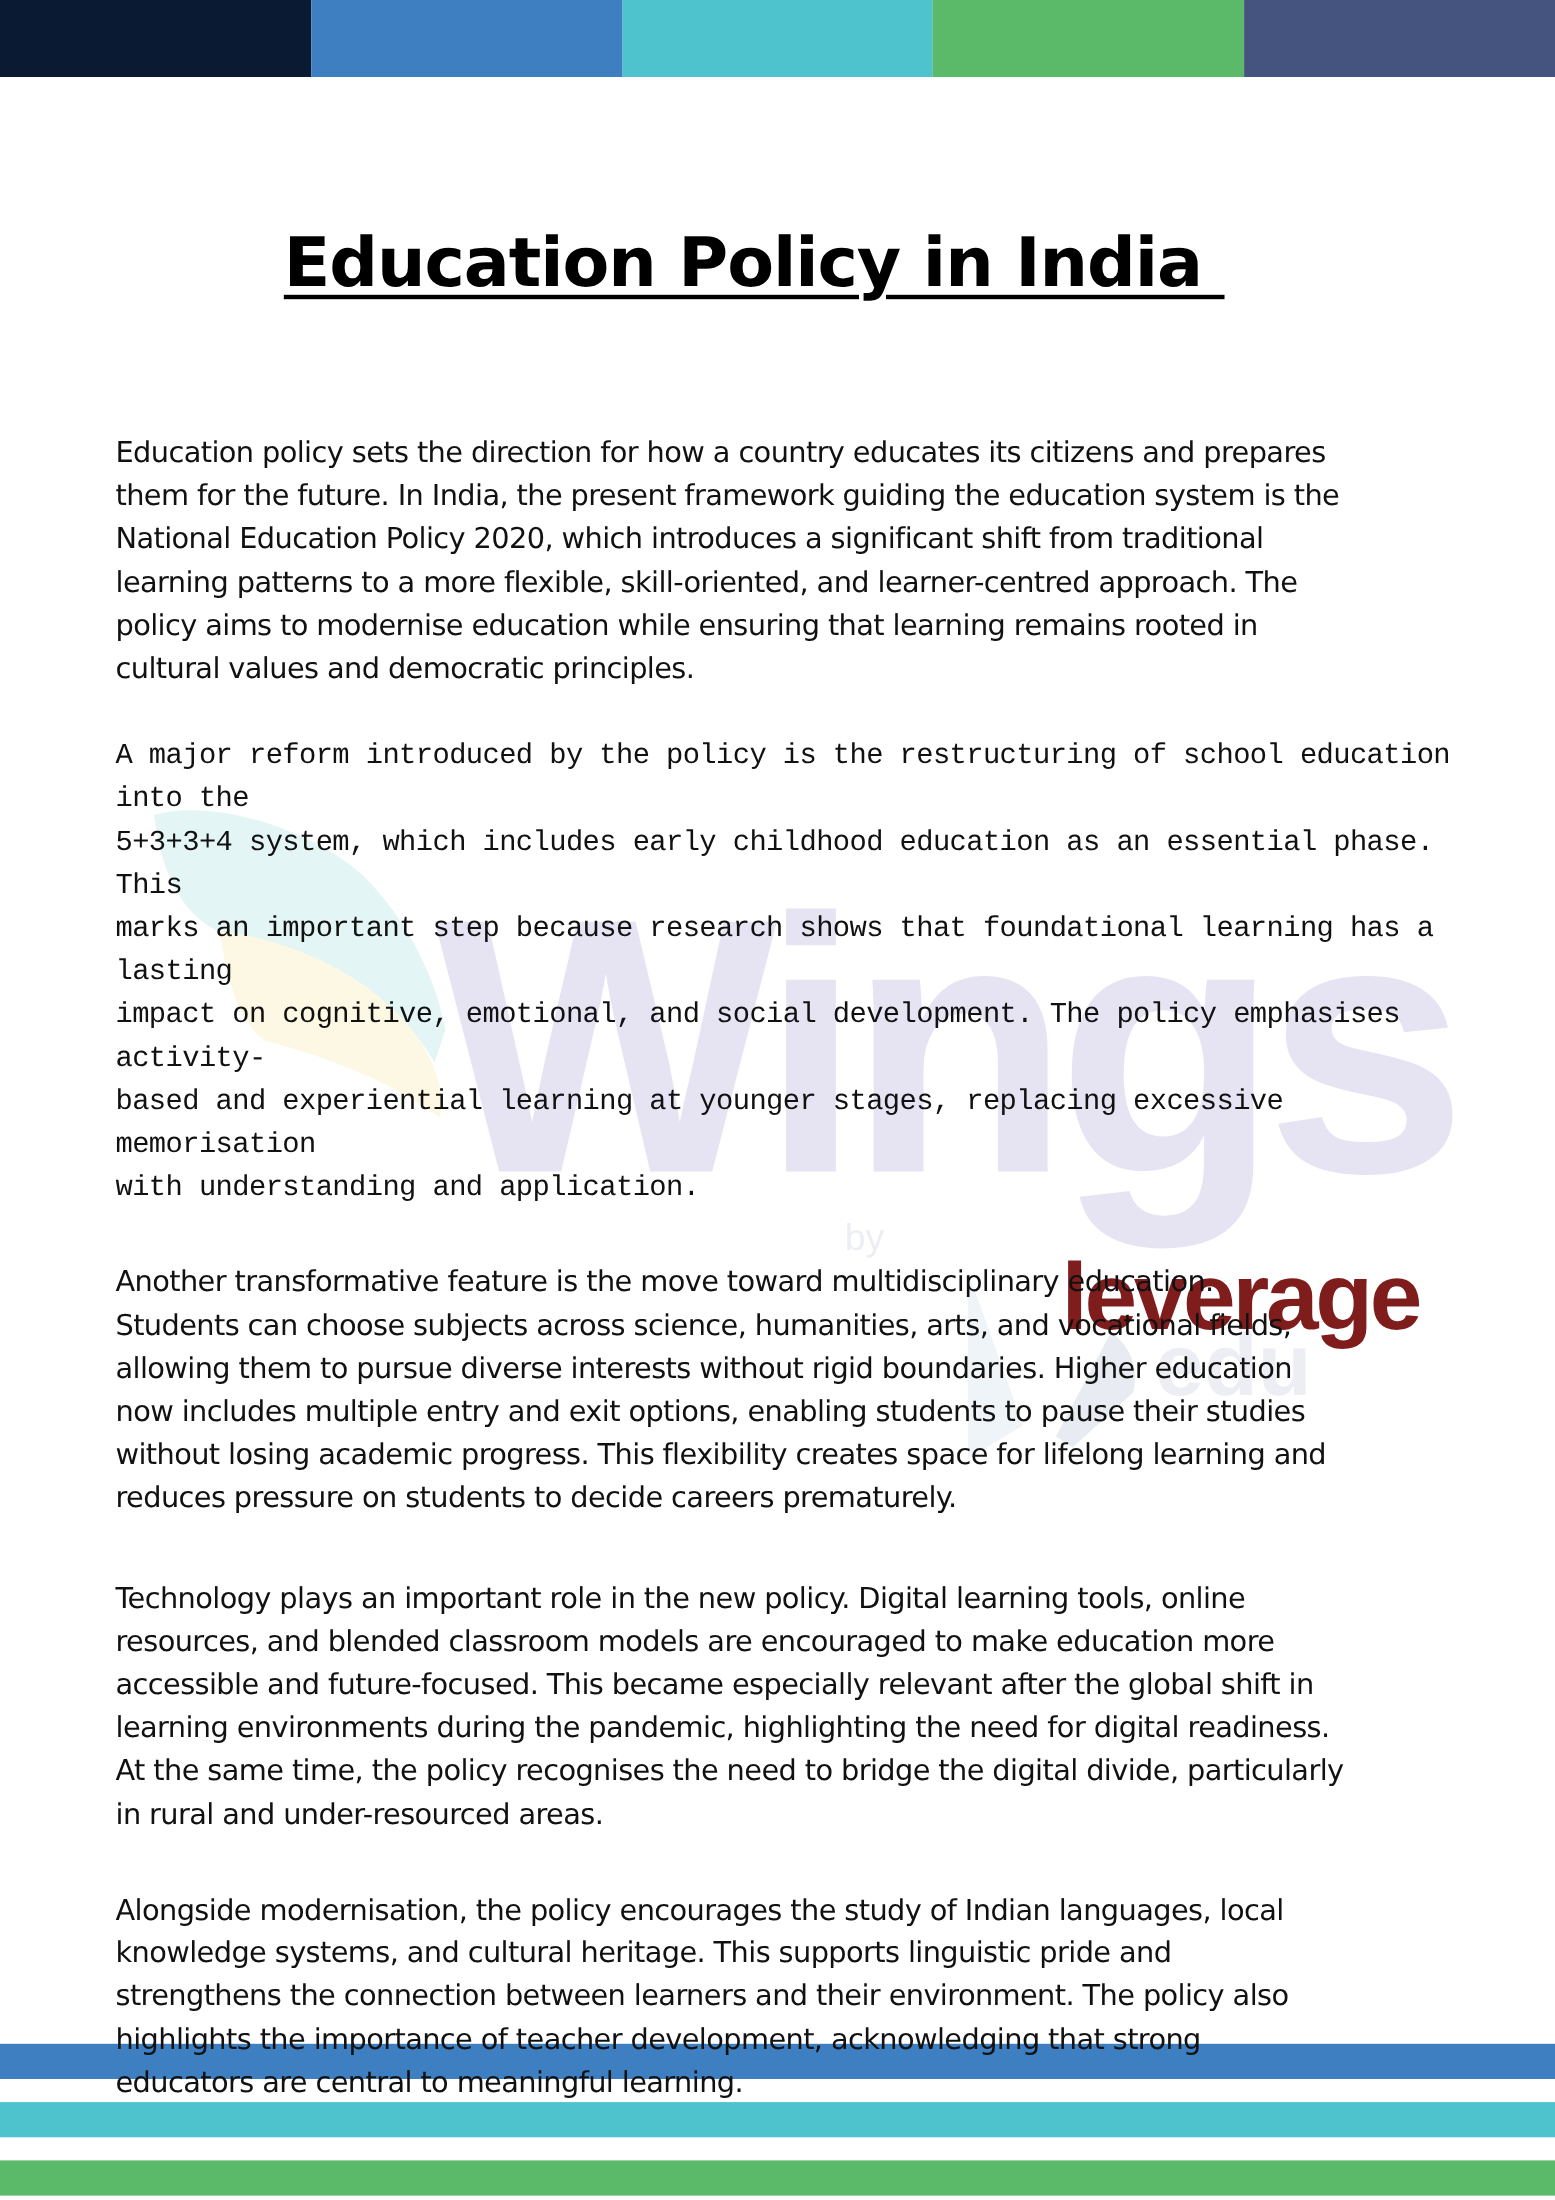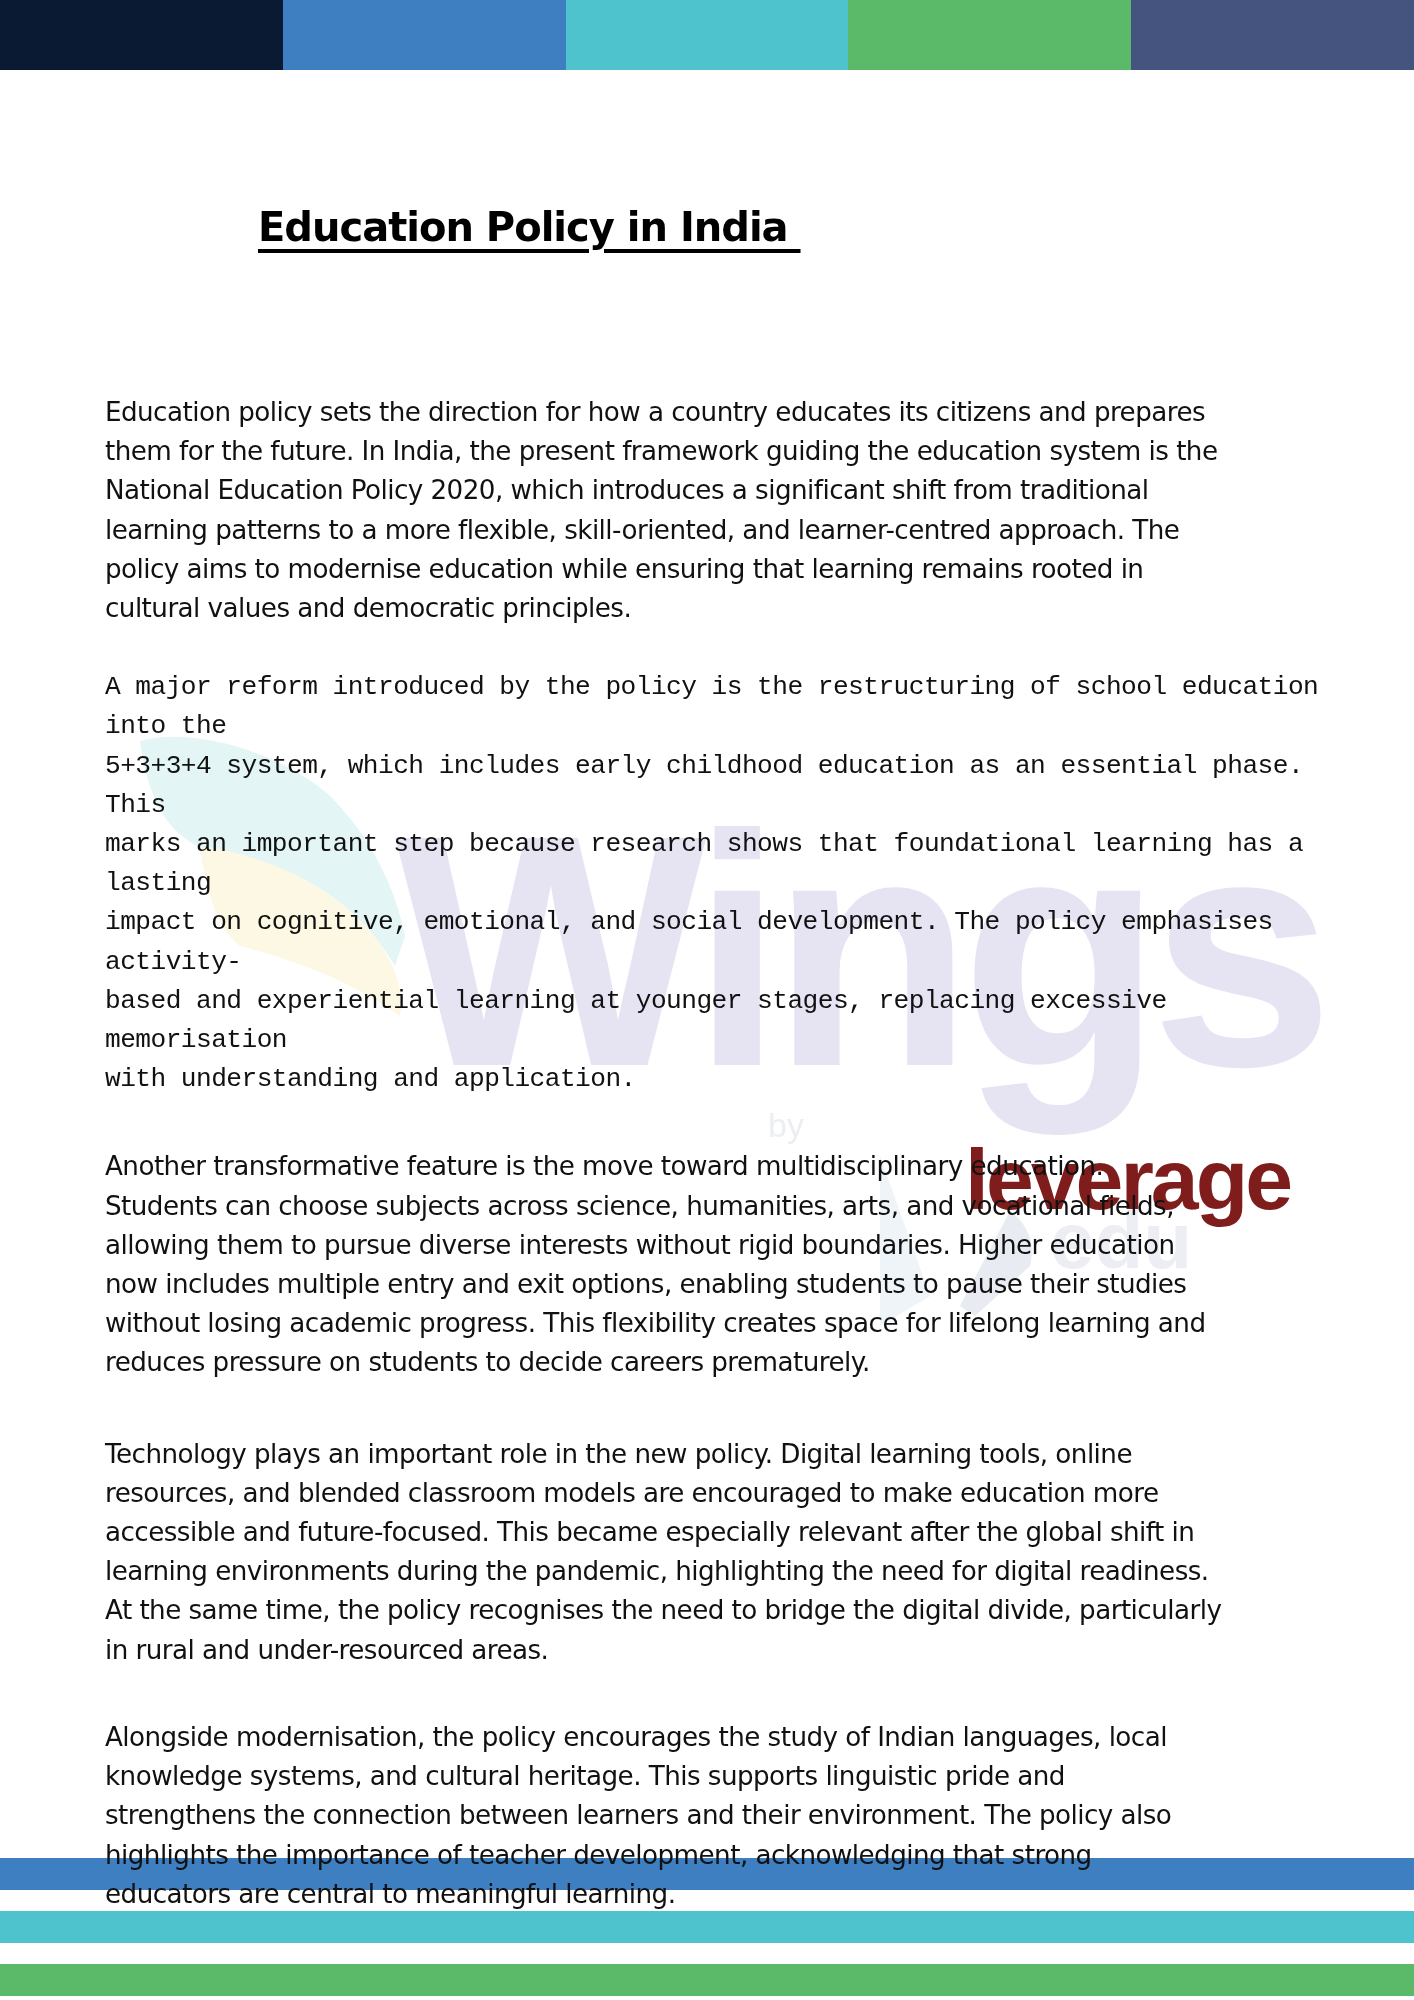--- a/index.html
+++ b/index.html
@@ -88,21 +88,21 @@
     }
 
     
     .title {
       position: absolute;
       left: 258px;
       top: 205px;
       margin: 0;
       font-family: "DejaVu Sans", sans-serif;
       font-weight: bold;
-      font-size: 40px;
+      font-size: 62px;
       line-height: 1.1;
       letter-spacing: -1px;
       color: #000000;
       text-decoration: underline;
       text-decoration-thickness: 4px;
       text-underline-offset: 8px;
       white-space: pre;
       z-index: 2;
     }
 

